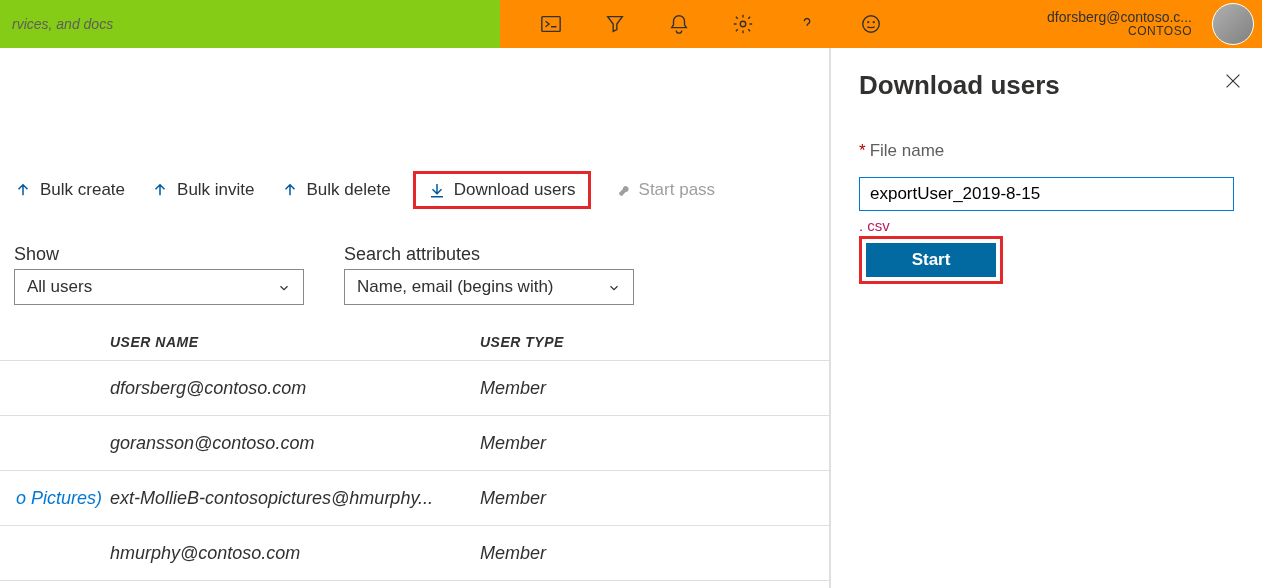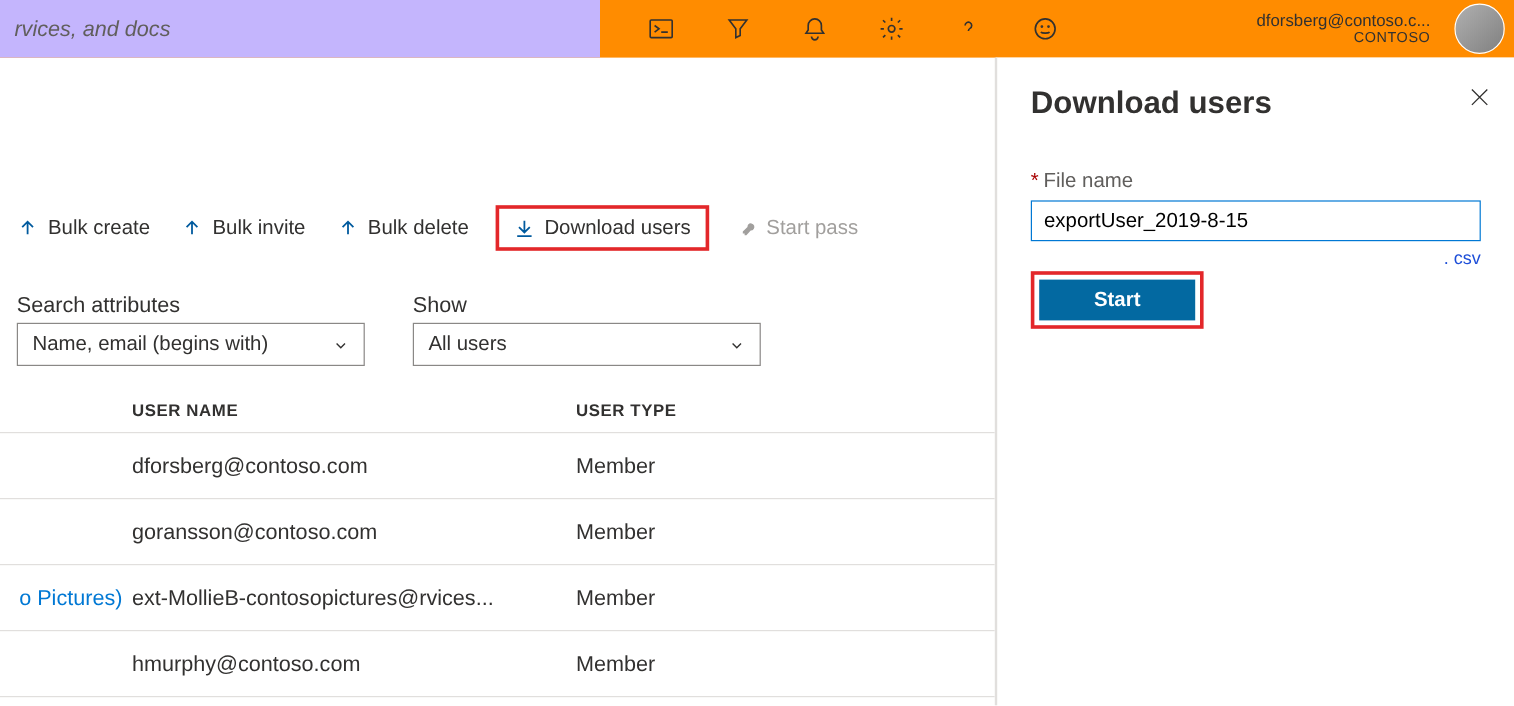--- a/index.html
+++ b/index.html
@@ -19,24 +19,24 @@
     display: flex;
     align-items: stretch;
   }
   .search-wrap {
     flex: 0 0 500px;
     display: flex;
     align-items: stretch;
   }
   .search-input {
     width: 100%;
-    background: #c4b5fd;
+    background: #84cc16;
     border: none;
     padding: 14px 12px;
-    font-size: 18px;
+    font-size: 14px;
     font-style: italic;
     color: #605e5c;
     outline: none;
   }
   .top-icons {
     flex: 1;
     display: flex;
     align-items: center;
     padding-left: 40px;
     gap: 42px;
@@ -122,20 +122,21 @@
     background: #fff;
   }
   .filter-select.small { min-width: 290px; }
   .chev { width:14px;height:14px; }
   .chev svg{width:14px;height:14px;stroke:#323130;fill:none;stroke-width:2;}
 
   .table {
     position: absolute;
     left: 0; right: 0;
     top: 276px;
+    font-style: italic;
   }
   .thead {
     display: flex;
     padding: 10px 0 10px 110px;
     font-size: 14px;
     font-weight: 700;
     letter-spacing: 0.5px;
     border-bottom: 1px solid #e1dfdd;
   }
   .col-name { width: 370px; }
@@ -178,34 +179,34 @@
     font-size: 26px;
     font-weight: 600;
     margin-bottom: 40px;
   }
   .close-x {
     position: absolute;
     right: 18px; top: 22px;
     width: 22px; height: 22px;
   }
   .close-x svg{width:22px;height:22px;stroke:#323130;stroke-width:1.2;fill:none;}
-  .field-label { font-size: 17px; color: #605e5c; margin-bottom: 6px; }
+  .field-label { font-size: 17px; color: #605e5c; margin-bottom: 16px; }
   .req { color: #a80000; margin-right: 4px; }
   .text-input {
     width: 100%;
     height: 34px;
     border: 1px solid #0078d4;
     padding: 0 10px;
     font-size: 17px;
     outline: none;
   }
   .ext-row {
-    text-align: right;
+    text-align: left;
     font-size: 15px;
-    color: #1d4ed8;
+    color: #be185d;
     margin-top: 6px;
   }
   .start-wrap {
     border: 3px solid #e3272a;
     display: inline-block;
     padding: 4px;
     margin-top: 2px;
   }
   .start-btn {
     background: #0369a1;
@@ -303,58 +304,58 @@
       <div class="cmd disabled">
         <svg viewBox="0 0 24 24" style="fill:#a19f9d;stroke:none">
             <path d="M14 8a4 4 0 1 1 2.8 6.8L12 20h-2v-2H8v-2l5.2-5.2A4 4 0 0 1 14 8z"></path>
           </svg>
         <span>Start pass</span>
       </div>
     </div>
 
     <div class="filters">
       <div class="filter-group">
+        <div class="filter-label">Show</div>
+        <div class="filter-select small">
+          <span>All users</span>
+          <span class="chev"><svg viewBox="0 0 24 24">
+                <path d="M6 9l6 6 6-6"></path>
+              </svg></span>
+        </div>
+      </div>
+      <div class="filter-group">
         <div class="filter-label">Search attributes</div>
         <div class="filter-select">
           <span>Name, email (begins with)</span>
           <span class="chev"><svg viewBox="0 0 24 24">
                 <path d="M6 9l6 6 6-6"></path>
               </svg></span>
         </div>
       </div>
-      <div class="filter-group">
-        <div class="filter-label">Show</div>
-        <div class="filter-select small">
-          <span>All users</span>
-          <span class="chev"><svg viewBox="0 0 24 24">
-                <path d="M6 9l6 6 6-6"></path>
-              </svg></span>
-        </div>
-      </div>
     </div>
 
     <div class="table">
       <div class="thead">
         <div class="col-name">USER NAME</div>
         <div class="col-type">USER TYPE</div>
       </div>
 
       <div class="trow">
         <div class="row-prefix"></div>
         <div class="cell-name">dforsberg@contoso.com</div>
         <div class="cell-type">Member</div>
       </div>
       <div class="trow">
         <div class="row-prefix"></div>
         <div class="cell-name">goransson@contoso.com</div>
         <div class="cell-type">Member</div>
       </div>
       <div class="trow">
         <div class="row-prefix">o Pictures)</div>
-        <div class="cell-name">ext-MollieB-contosopictures@rvices...</div>
+        <div class="cell-name">ext-MollieB-contosopictures@hmurphy...</div>
         <div class="cell-type">Member</div>
       </div>
       <div class="trow">
         <div class="row-prefix"></div>
         <div class="cell-name">hmurphy@contoso.com</div>
         <div class="cell-type">Member</div>
       </div>
     </div>
 
   </div>

